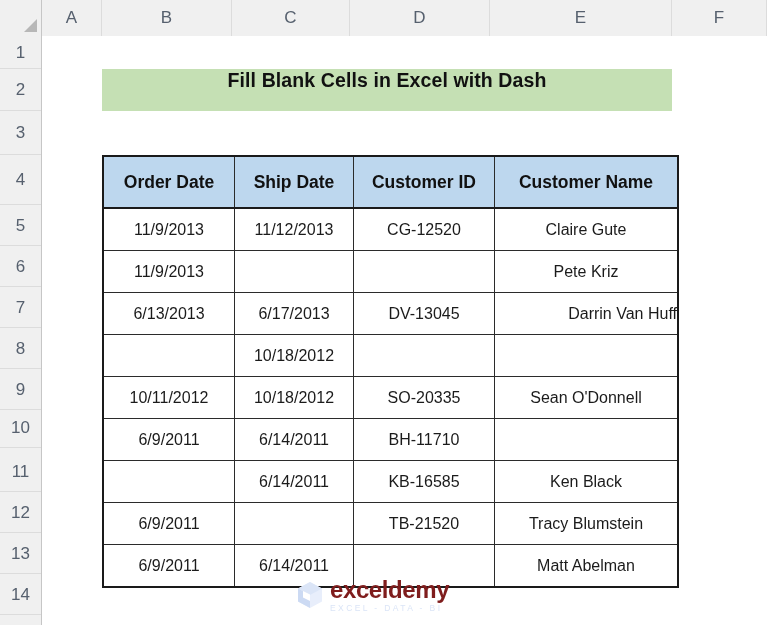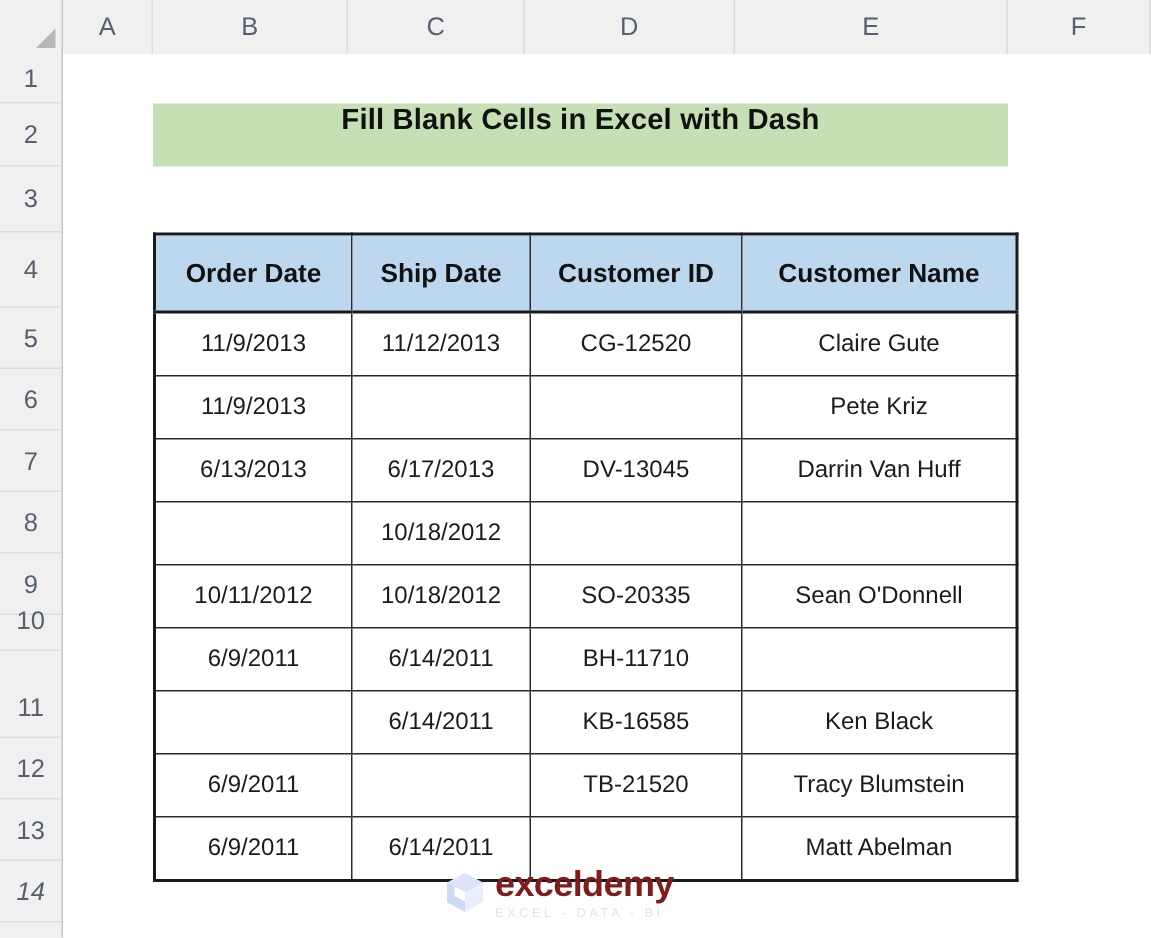--- a/index.html
+++ b/index.html
@@ -207,25 +207,25 @@
     <div id="row-heads">
         <div class="row-head" style="top: 0px; height: 33px; line-height: 33px;">1</div>
         <div class="row-head" style="top: 33px; height: 42px; line-height: 42px;">2</div>
         <div class="row-head" style="top: 75px; height: 44px; line-height: 44px;">3</div>
         <div class="row-head" style="top: 119px; height: 50px; line-height: 50px;">4</div>
         <div class="row-head" style="top: 169px; height: 41px; line-height: 41px;">5</div>
         <div class="row-head" style="top: 210px; height: 41px; line-height: 41px;">6</div>
         <div class="row-head" style="top: 251px; height: 41px; line-height: 41px;">7</div>
         <div class="row-head" style="top: 292px; height: 41px; line-height: 41px;">8</div>
         <div class="row-head" style="top: 333px; height: 41px; line-height: 41px;">9</div>
-        <div class="row-head" style="top: 357px; height: 41px; line-height: 41px;">10</div>
+        <div class="row-head" style="top: 371px; height: 41px; line-height: 41px;">10</div>
         <div class="row-head" style="top: 415px; height: 41px; line-height: 41px;">11</div>
         <div class="row-head" style="top: 456px; height: 41px; line-height: 41px;">12</div>
         <div class="row-head" style="top: 497px; height: 41px; line-height: 41px;">13</div>
-        <div class="row-head" style="top: 538px; height: 41px; line-height: 41px; font-style: italic;">14</div>
+        <div class="row-head" style="top: 538px; height: 41px; line-height: 41px;">14</div>
       </div>
   </div>
 
   <div class="grid-body">
 
     <div class="title-banner" id="title-banner" style="left: 60px; top: 33px; width: 570px; height: 42px; background: rgb(197, 224, 180);">
       <span class="title-text" style="color: rgb(17, 17, 17);">Fill Blank Cells in Excel with Dash</span>
     </div>
 
     <table class="data-table" id="data-table" style="left: 60px; top: 119px; width: 570px; border-color: rgb(26, 26, 26);">
@@ -247,21 +247,21 @@
           <tr>
             <td style="width: 130px;">11/9/2013</td>
             <td style="width: 118px;"></td>
             <td style="width: 140px;"></td>
             <td style="width: 182px;">Pete Kriz</td>
           </tr>
           <tr>
             <td style="width: 130px;">6/13/2013</td>
             <td style="width: 118px; text-align: center;">6/17/2013</td>
             <td style="width: 140px;">DV-13045</td>
-            <td style="width: 182px;">Darrin Van Huff</td>
+            <td style="width: 182px; text-align: right;">Darrin Van Huff</td>
           </tr>
           <tr>
             <td style="width: 130px;"></td>
             <td style="width: 118px;">10/18/2012</td>
             <td style="width: 140px;"></td>
             <td style="width: 182px;"></td>
           </tr>
           <tr>
             <td style="width: 130px;">10/11/2012</td>
             <td style="width: 118px;">10/18/2012</td>

